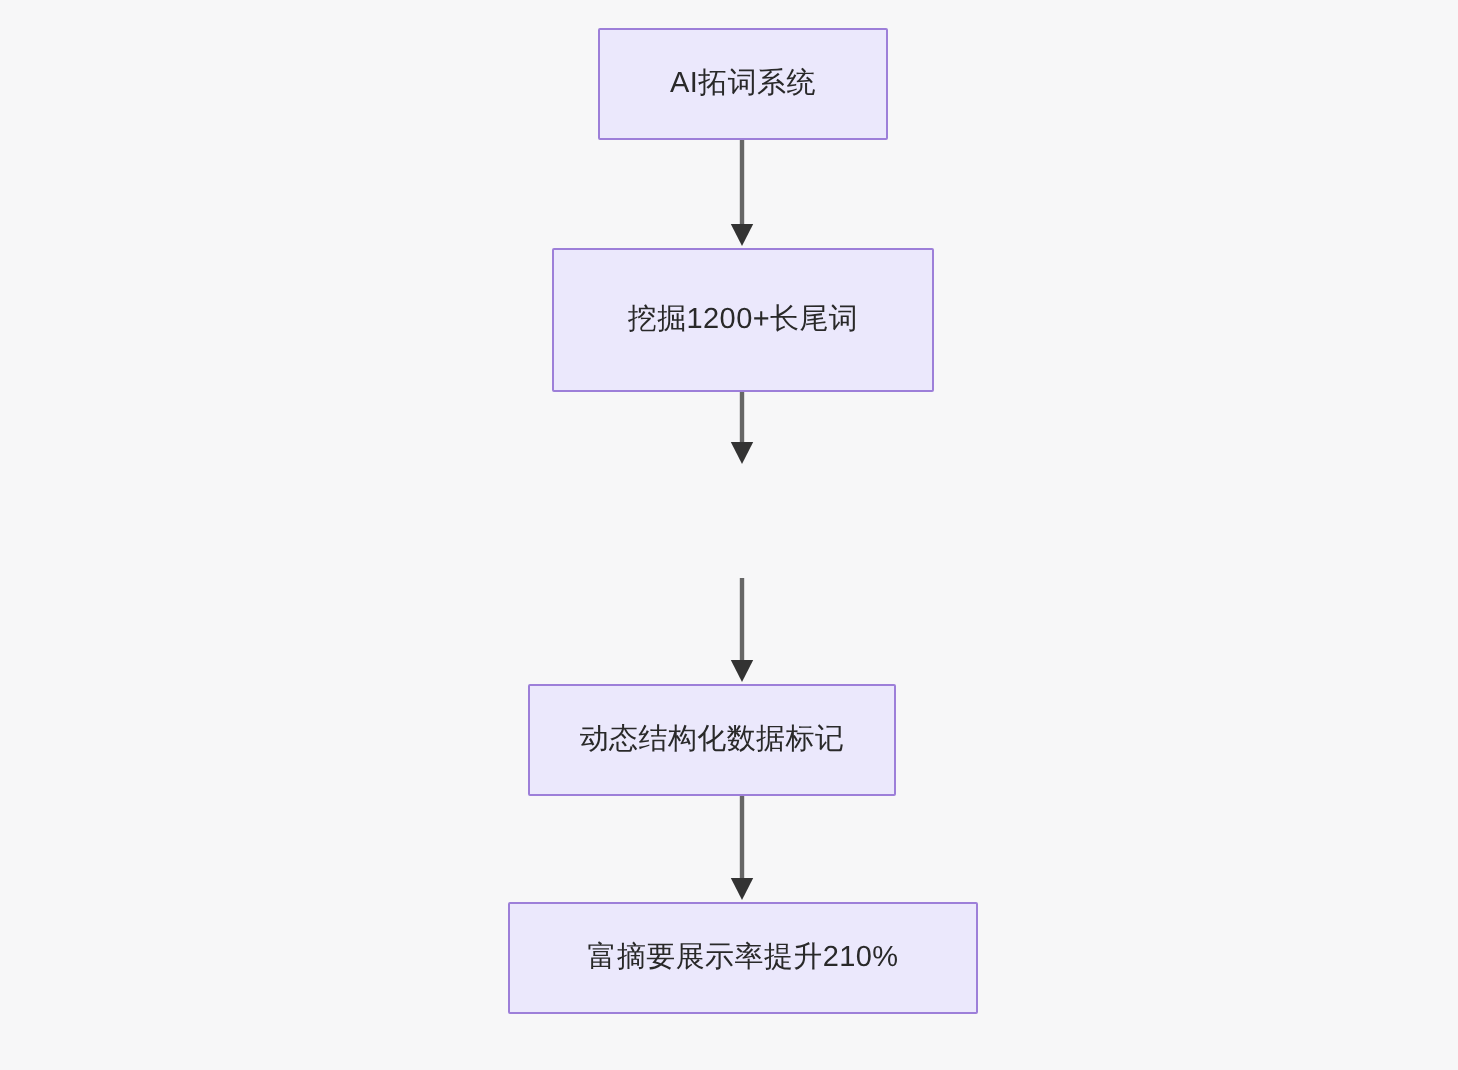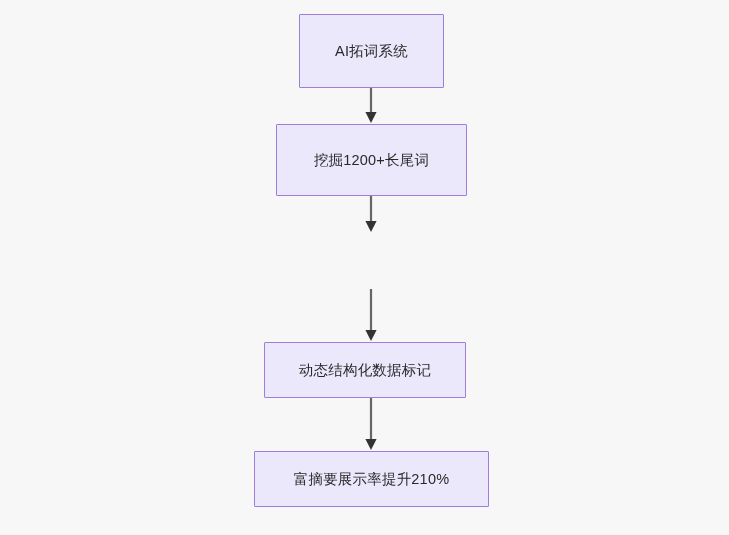--- a/index.html
+++ b/index.html
@@ -73,30 +73,30 @@
     </svg>
   </div>
 
   <div class="edge" style="left:357px; top:398px; height:53px;">
     <svg width="28" height="53" viewBox="0 0 28 53">
       <line x1="14" y1="0" x2="14" y2="44" stroke="#666666" stroke-width="2.2"></line>
       <polygon points="14,52 8.4,41 19.6,41" fill="#333333"></polygon>
     </svg>
   </div>
 
-  <div class="node" style="left:299px; top:14px; width:145px; height:74px;text-align:right;">
+  <div class="node" style="left:299px; top:14px; width:145px; height:56px;text-align:right;">
     <span class="node-label">AI拓词系统</span>
   </div>
 
   <div class="node" style="left:276px; top:124px; width:191px; height:72px;">
     <span class="node-label">挖掘1200+长尾词</span>
   </div>
 
 
-  <div class="node" style="left:264px; top:342px; width:202px; height:56px;">
+  <div class="node" style="left:264px; top:342px; width:184px; height:56px;">
     <span class="node-label">动态结构化数据标记</span>
   </div>
 
   <div class="node" style="left:254px; top:451px; width:235px; height:56px;">
     <span class="node-label">富摘要展示率提升210%</span>
   </div>
 
 </div>
 
 </body></html>

